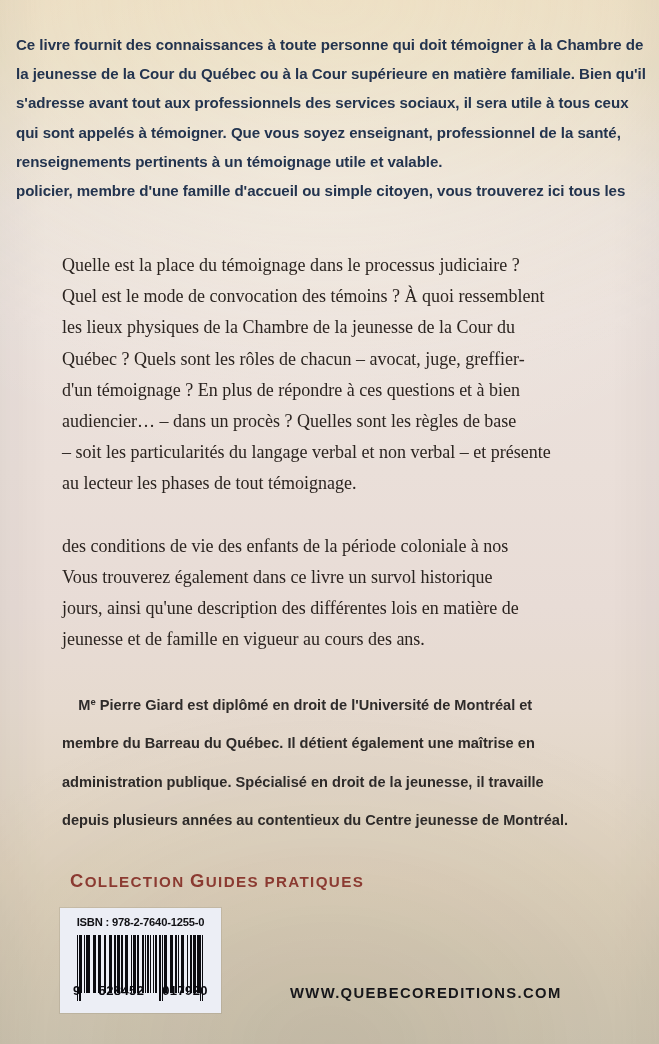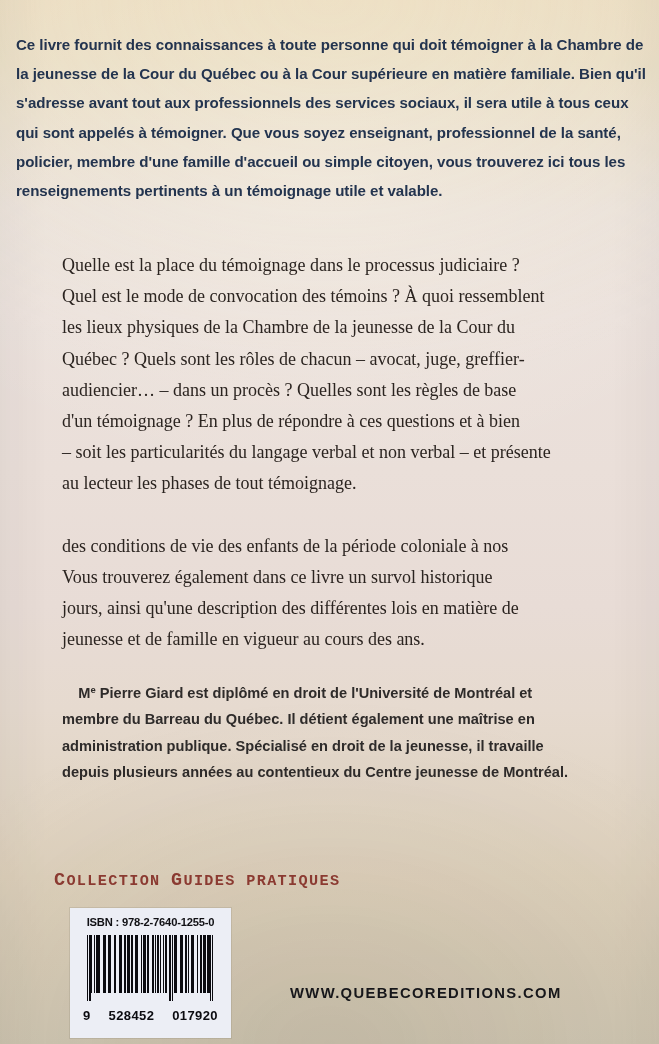--- a/index.html
+++ b/index.html
@@ -96,48 +96,48 @@
     position: absolute;
     left: 62px;
     top: 680px;
     width: 510px;
     font-family: "Liberation Sans", "DejaVu Sans", sans-serif;
     font-weight: 600;
     font-size: 14.6px;
     line-height: 26.4px;
     color: #2e2b2a;
   }
-  .bio .ln { display: block; white-space: nowrap; }
+  .bio .ln { display: block; white-space: nowrap; margin-top: 12px; }
   .bio sup {
     font-size: 9.5px;
     vertical-align: 5px;
     line-height: 0;
   }
 
   
   .collection {
     position: absolute;
-    left: 54px;
+    left: 70px;
     top: 870px;
-    font-family: Liberation Mono, monospace;
+    font-family: Liberation Sans, sans-serif;
     font-weight: 700;
     font-size: 15.2px;
     letter-spacing: 1.35px;
     color: #8b3a31;
     white-space: nowrap;
   }
   .collection .cap { font-size: 18.4px; }
 
   
   .barcode-block {
     position: absolute;
-    left: 70px;
+    left: 60px;
     top: 908px;
     width: 161px;
-    height: 130px;
+    height: 105px;
     background: #eceef5;
     box-shadow: 0 0 0 1px rgba(120,115,100,0.18);
   }
   .isbn-text {
     position: absolute;
     left: 0;
     right: 0;
     top: 8px;
     text-align: center;
     font-family: "Liberation Sans", "DejaVu Sans", sans-serif;
@@ -196,32 +196,32 @@
 <body>
 
 <div class="cover">
   <div class="layer">
 
     <div class="intro">
       <span class="ln">Ce livre fournit des connaissances à toute personne qui doit témoigner à la Chambre de</span>
       <span class="ln">la jeunesse de la Cour du Québec ou à la Cour supérieure en matière familiale. Bien qu'il</span>
       <span class="ln">s'adresse avant tout aux professionnels des services sociaux, il sera utile à tous ceux</span>
       <span class="ln">qui sont appelés à témoigner. Que vous soyez enseignant, professionnel de la santé,</span>
+      <span class="ln">renseignements pertinents à un témoignage utile et valable.</span>
       <span class="ln">policier, membre d'une famille d'accueil ou simple citoyen, vous trouverez ici tous les</span>
-      <span class="ln">renseignements pertinents à un témoignage utile et valable.</span>
     </div>
 
     <div class="body-serif">
       <p>
         <span class="ln">Quelle est la place du témoignage dans le processus judiciaire ?</span>
         <span class="ln">Quel est le mode de convocation des témoins ? À quoi ressemblent</span>
         <span class="ln">les lieux physiques de la Chambre de la jeunesse de la Cour du</span>
         <span class="ln">Québec ? Quels sont les rôles de chacun – avocat, juge, greffier-</span>
+        <span class="ln">d'un témoignage ? En plus de répondre à ces questions et à bien</span>
         <span class="ln">audiencier… – dans un procès ? Quelles sont les règles de base</span>
-        <span class="ln">d'un témoignage ? En plus de répondre à ces questions et à bien</span>
         <span class="ln">– soit les particularités du langage verbal et non verbal – et présente</span>
         <span class="ln">au lecteur les phases de tout témoignage.</span>
       </p>
       <div class="gap"></div>
       <p>
         <span class="ln">des conditions de vie des enfants de la période coloniale à nos</span>
         <span class="ln">    Vous trouverez également dans ce livre un survol historique</span>
         <span class="ln">jours, ainsi qu'une description des différentes lois en matière de</span>
         <span class="ln">jeunesse et de famille en vigueur au cours des ans.</span>
       </p>

